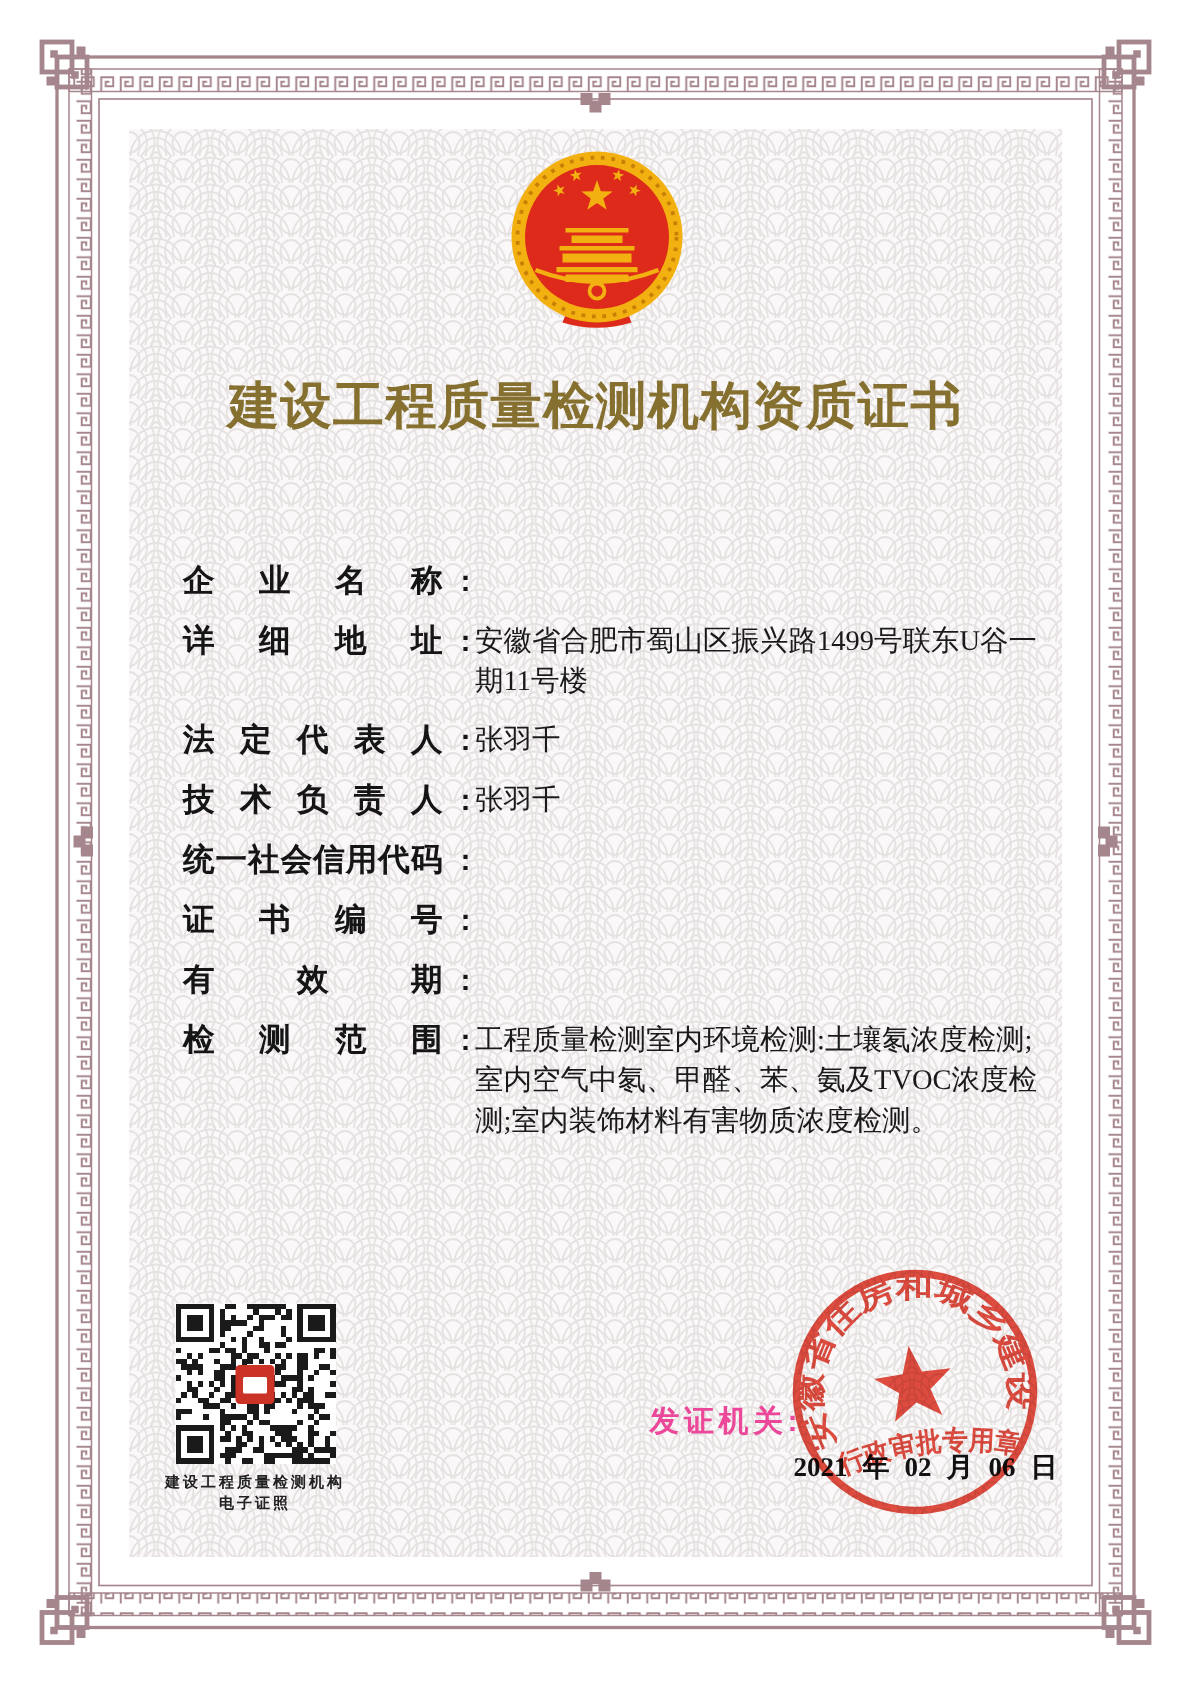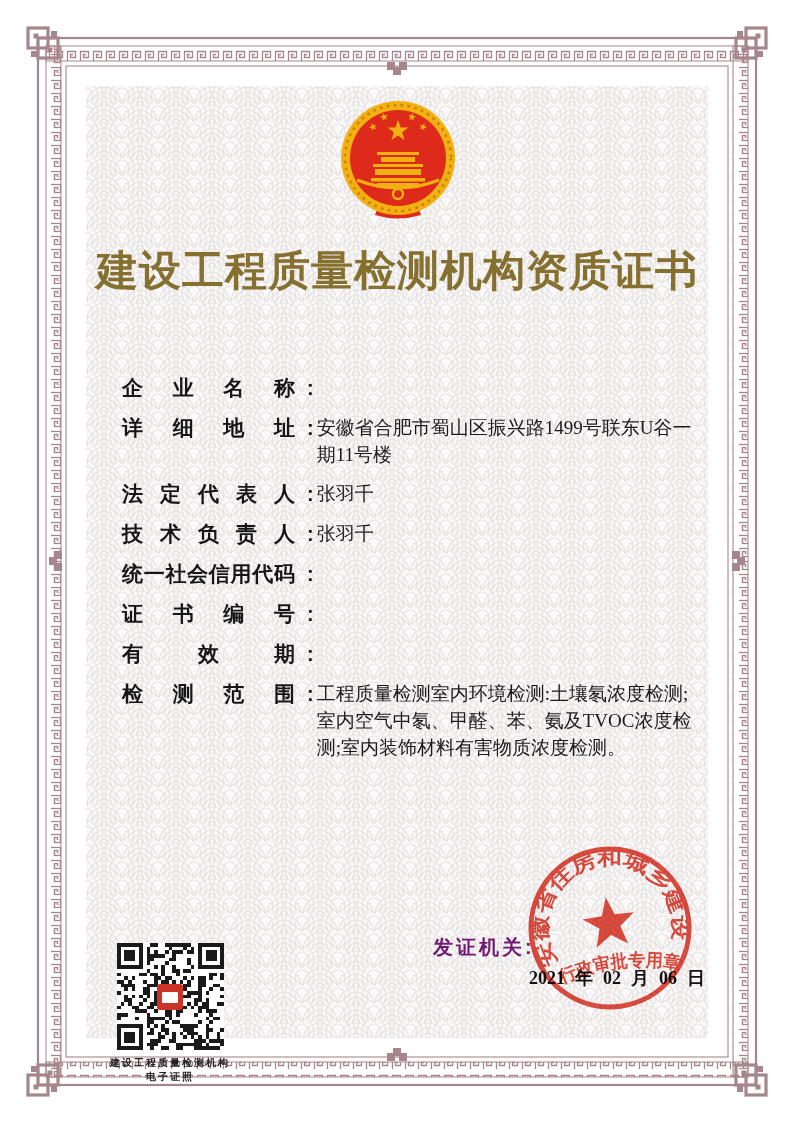--- a/index.html
+++ b/index.html
@@ -5,40 +5,40 @@
   html,body{margin:0;padding:0;background:#ffffff;}
   .page{position:relative;width:794px;height:1123px;background:#ffffff;overflow:hidden;
         font-family:"Liberation Sans",sans-serif;}
   .frame-svg{position:absolute;left:0;top:0;width:794px;height:1123px;}
   .content-bg{position:absolute;left:86px;top:86px;width:622px;height:952px;}
   .content-bg svg{display:block;}
 
   .emblem{position:absolute;left:333px;top:96px;width:130px;height:128px;}
 
   .cert-title{position:absolute;left:0;right:0;top:250px;text-align:center;
-      font-size:42px;font-weight:bold;color:#857030;letter-spacing:1px;line-height:42px;}
+      font-size:34px;font-weight:bold;color:#857030;letter-spacing:1px;line-height:42px;}
 
   .fields{position:absolute;left:122px;top:374px;width:586px;}
   .field-row{display:flex;align-items:flex-start;margin-bottom:12px;}
   .field-label{width:173px;flex-shrink:0;font-size:21px;font-weight:bold;color:#151515;line-height:28px;}
   [data-justify]{display:flex;justify-content:space-between;}
   .field-colon{font-size:20px;font-weight:bold;color:#151515;line-height:28px;margin:0 3px 0 12px;}
   .field-value{font-family:"Liberation Serif",serif;font-size:19px;color:#1a1a1a;line-height:27px;width:386px;}
 
-  .qr-block{position:absolute;left:88px;top:943px;width:164px;text-align:center;}
+  .qr-block{position:absolute;left:88px;top:869px;width:164px;text-align:center;}
   .qr{position:relative;width:107px;height:107px;margin:0 auto;background:#fff;}
   .qr svg{display:block;}
   .qr-center{position:absolute;left:50%;top:50%;transform:translate(-50%,-50%);
       width:26px;height:26px;background:#cc3327;border-radius:3px;}
   .qr-center-inner{position:absolute;left:5px;top:8px;width:16px;height:11px;background:#fff;border-radius:1px;}
   .qr-caption{margin-top:6px;font-family:"Liberation Serif",serif;font-weight:bold;
       font-size:10px;letter-spacing:2px;color:#222;line-height:14px;}
 
   .issuer{position:absolute;left:433px;top:934px;font-size:20px;font-weight:bold;
-      letter-spacing:3px;color:#701a75;text-align:right;}
+      letter-spacing:3px;color:#ec4899;text-align:right;}
 
   .cert-date{position:absolute;left:524px;top:966px;font-size:18px;color:#111;white-space:nowrap;}
   .cert-date .num{font-family:"Liberation Serif",serif;font-weight:bold;margin:0 5px;}
   .cert-date .unit{font-weight:bold;}
 
   .seal{position:absolute;left:518px;top:836px;width:184px;height:184px;
       mix-blend-mode:multiply;opacity:.9;}
 </style>
 </head>
 <body>

